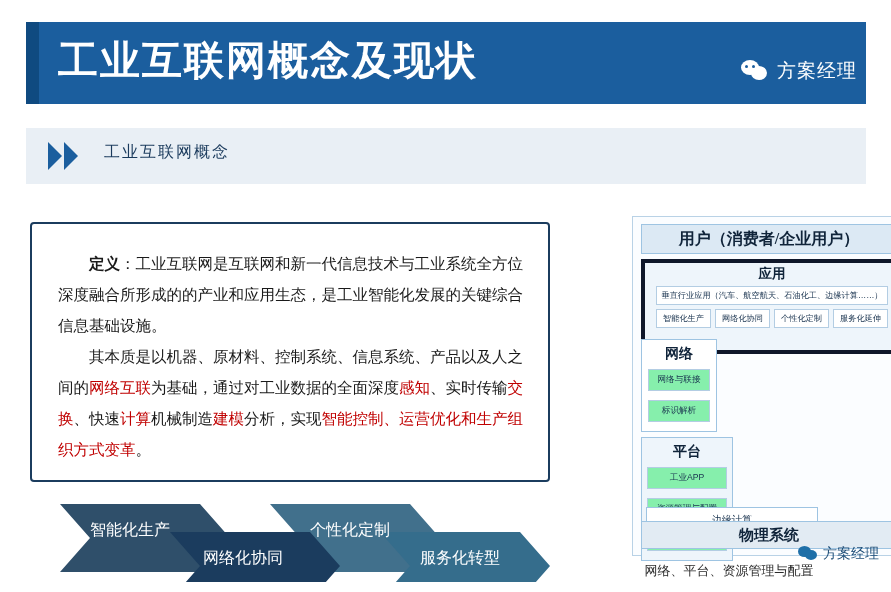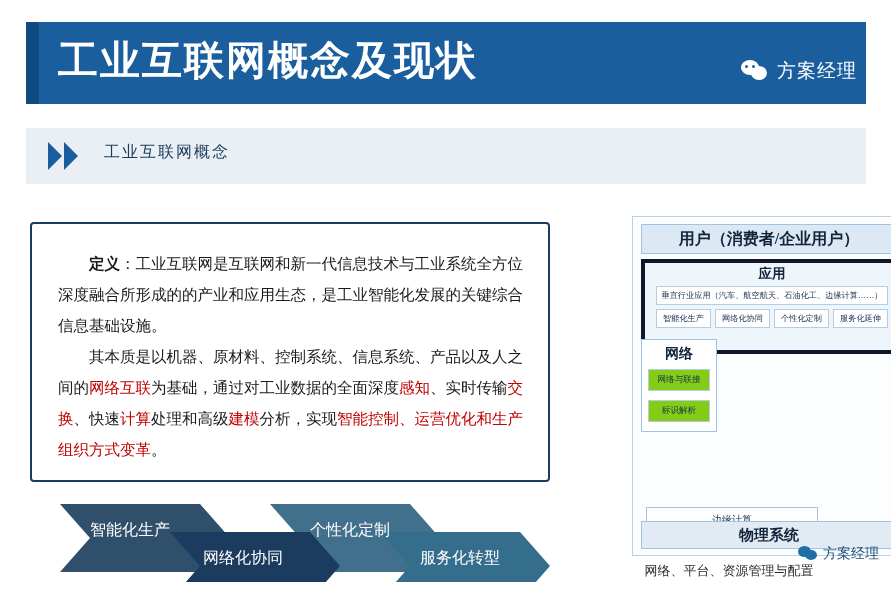--- a/index.html
+++ b/index.html
@@ -249,21 +249,21 @@
   .col-title {
     font-size: 14px;
     font-weight: bold;
     color: #10243a;
     font-family: "Liberation Serif", serif;
     margin-bottom: 6px;
   }
   .cell {
     width: 62px;
     height: 22px;
-    background: #84cc16;
+    background: #86efac;
     border: 1px solid #b3cde3;
     box-sizing: border-box;
     font-size: 8.6px;
     color: #18324e;
     display: flex; align-items: center; justify-content: center;
     margin-bottom: 9px;
     white-space: nowrap;
   }
   .col-plat .cell { width: 80px; }
   .col-sec .cell { width: 66px; height: 18px; margin-bottom: 5px; }
@@ -349,21 +349,21 @@
     <span class="chev"></span>
 </div>
 <div class="section-title">工业互联网概念</div>
 
 <div class="def-box">
   <div class="def-text">
     <p class="indent">
       <span class="bold">定义</span><span>：</span><span>工业互联网是互联网和新一代信息技术与工业系统全方位深度融合所形成的的产业和应用生态，是工业智能化发展的关键综合信息基础设施。</span>
     </p>
     <p class="indent">
-      <span>其本质是以机器、原材料、控制系统、信息系统、产品以及人之间的</span><span class="red">网络互联</span><span>为基础，通过对工业数据的全面深度</span><span class="red">感知</span><span>、实时传输</span><span class="red">交换</span><span>、快速</span><span class="red">计算</span><span>处理和高级</span><span class="red">建模</span><span>分析，实现</span><span class="red">智能控制、运营优化和生产组织方式变革</span><span>。</span>
+      <span>其本质是以机器、原材料、控制系统、信息系统、产品以及人之间的</span><span class="red">网络互联</span><span>为基础，通过对工业数据的全面深度</span><span class="red">感知</span><span>、实时传输</span><span class="red">交换</span><span>、快速</span><span class="red">计算</span><span>机械制造</span><span class="red">建模</span><span>分析，实现</span><span class="red">智能控制、运营优化和生产组织方式变革</span><span>。</span>
     </p>
   </div>
 </div>
 
 <div class="ribbon">
   <svg width="520" height="86" viewBox="0 0 520 86">
     <polygon points="20,8 160,8 190,42 160,76 20,76 50,42" fill="#2f4f6a"></polygon>
     <polygon points="230,8 370,8 400,42 370,76 230,76 260,42" fill="#41708c"></polygon>
     <polygon points="130,36 270,36 300,70 270,104 130,104 160,70" fill="#1b3c5e"></polygon>
     <polygon points="340,36 480,36 510,70 480,104 340,104 370,70" fill="#356d8c"></polygon>
@@ -387,20 +387,26 @@
       <div>服务化延伸</div>
     </div>
   </div>
 
   <div class="cols">
     <div class="col col-net">
       <div class="col-title">网络</div>
       <div class="cell">网络与联接</div>
       <div class="cell">标识解析</div>
     </div>
+    <div class="col col-plat">
+      <div class="col-title">平台</div>
+      <div class="cell">工业APP</div>
+      <div class="cell">资源管理与配置</div>
+      <div class="cell">数据采集</div>
+    </div>
   </div>
 
   <div class="edge-box">边缘计算</div>
   <div class="phys-box">物理系统</div>
 </div>
 <div class="arch-caption">网络、平台、资源管理与配置</div>
 
 <div class="wm">
   <span class="wm-icon">
     <span class="b1"></span>

